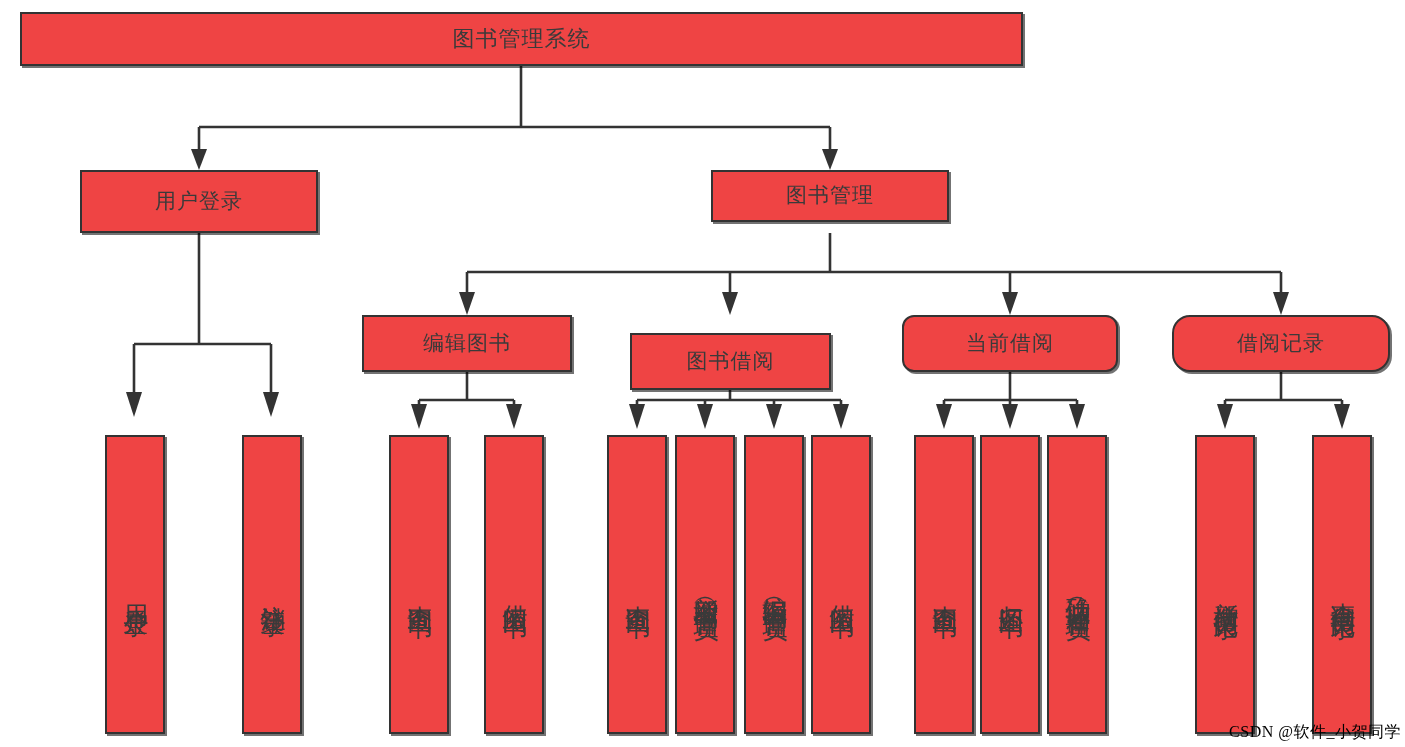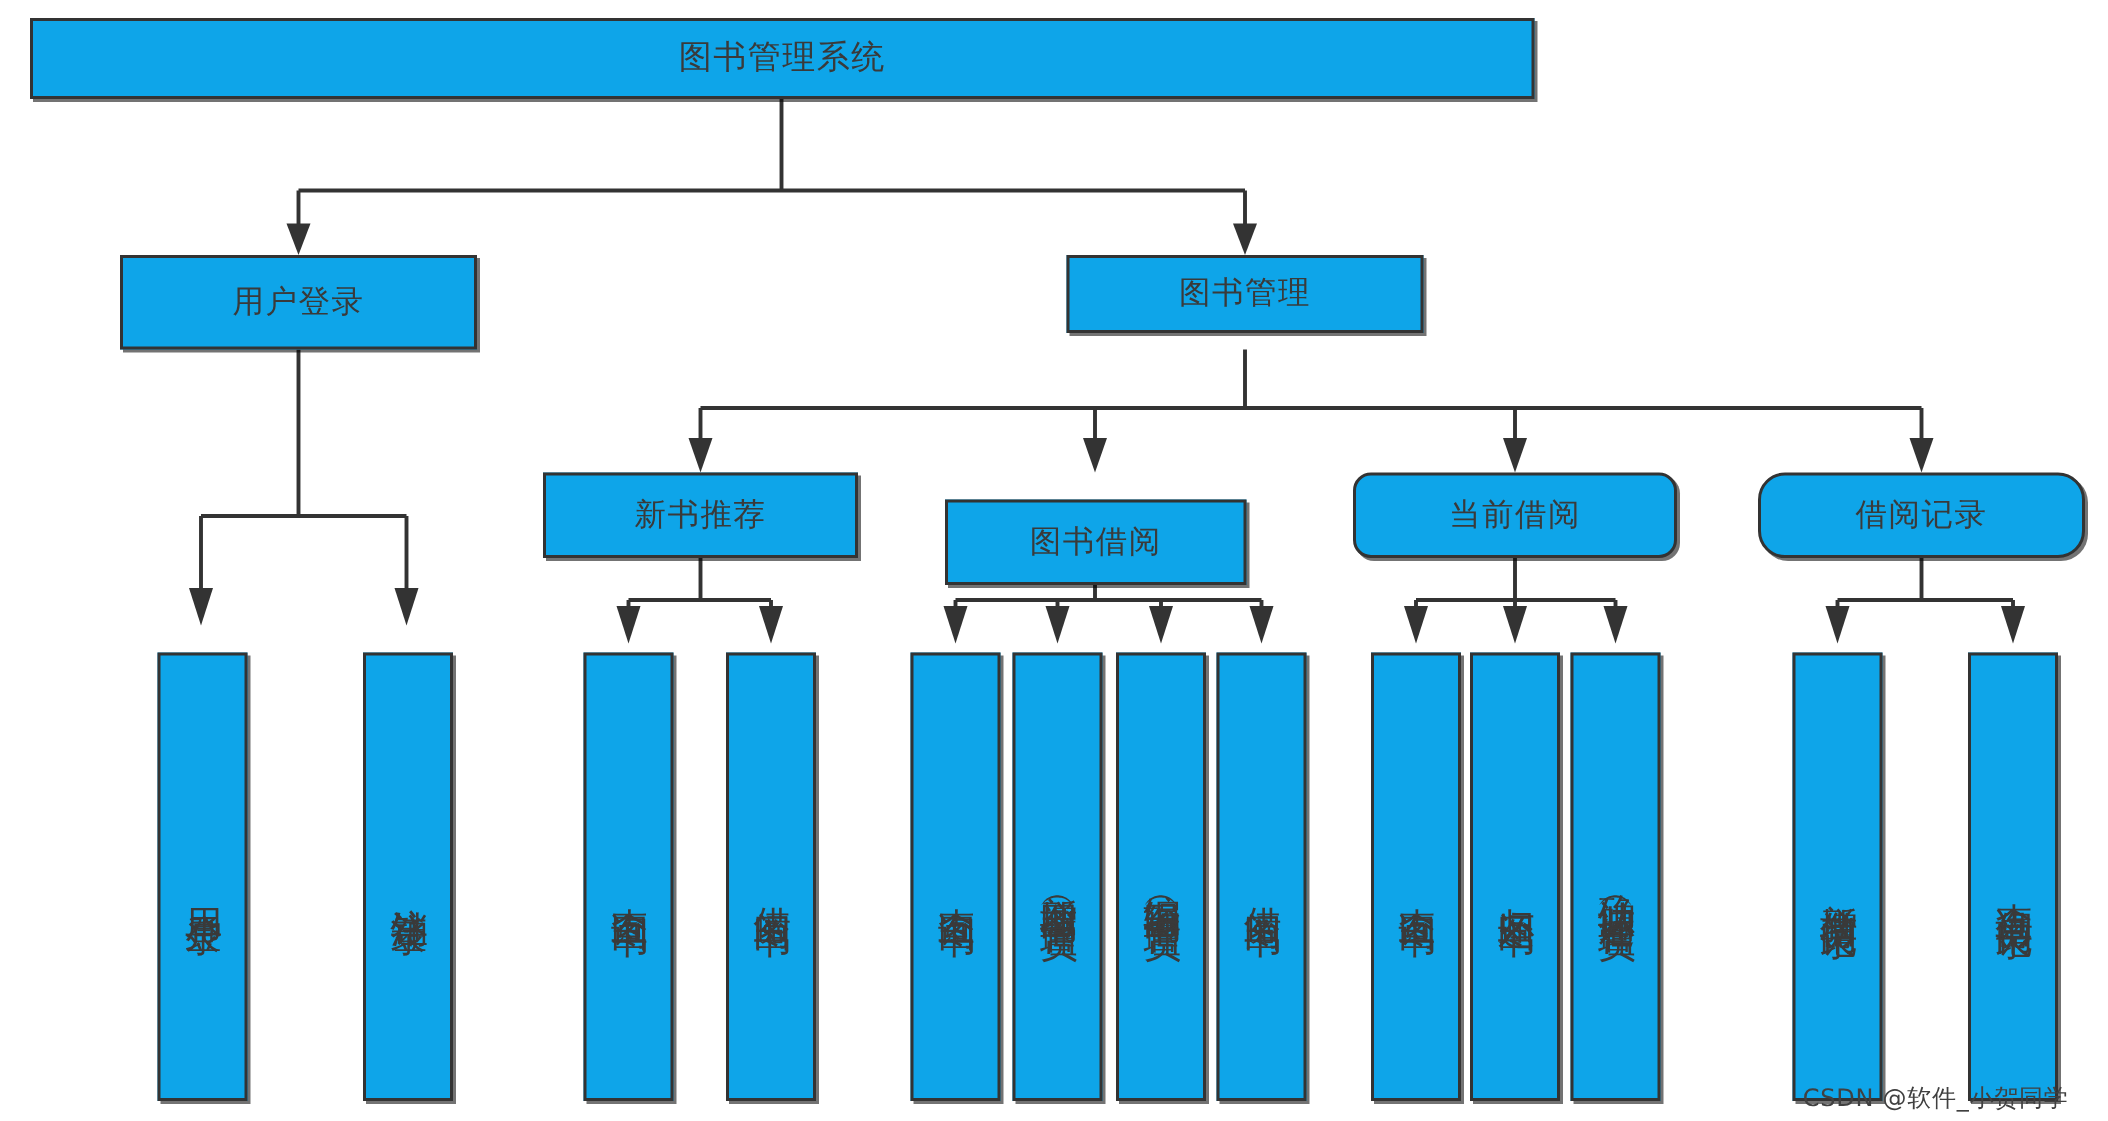--- a/index.html
+++ b/index.html
@@ -13,21 +13,21 @@
   #canvas {
     position: relative;
     width: 1405px;
     height: 747px;
     background: #ffffff;
     overflow: hidden;
   }
   .node {
     position: absolute;
     box-sizing: border-box;
-    background: #0ea5e9;
+    background: #ef4444;
     border: 2px solid #333333;
     box-shadow: 2px 2px 0 rgba(0,0,0,0.55);
   }
   .node-label {
     display: flex;
     align-items: center;
     justify-content: center;
     width: 100%;
     height: 100%;
     color: #3a3a3a;
@@ -60,26 +60,27 @@
     height: 747px;
     pointer-events: none;
   }
   svg.links path, svg.links line {
     stroke: #333333;
     stroke-width: 2.6;
     fill: none;
   }
   .watermark {
     position: absolute;
-    right: 26px;
+    right: 4px;
     bottom: 4px;
     font-size: 16px;
-    color: #404040;
+    color: #000000;
     letter-spacing: 0.5px;
     white-space: nowrap;
+    font-family: Liberation Serif, serif;
   }
 </style>
 </head>
 <body>
 
 <div id="canvas">
 
   <svg class="links" viewBox="0 0 1405 747">
 
     <line x1="521" y1="66" x2="521" y2="127"></line>
@@ -147,21 +148,21 @@
   </div>
 
   <div class="node h-node" style="left:80px; top:170px; width:238px; height:63px;">
     <div class="node-label">用户登录</div>
   </div>
   <div class="node h-node" style="left:711px; top:170px; width:238px; height:52px;">
     <div class="node-label">图书管理</div>
   </div>
 
   <div class="node h-node" style="left:362px; top:315px; width:210px; height:57px;">
-    <div class="node-label">新书推荐</div>
+    <div class="node-label">编辑图书</div>
   </div>
   <div class="node h-node" style="left:630px; top:333px; width:201px; height:57px;">
     <div class="node-label">图书借阅</div>
   </div>
   <div class="node h-node" style="left:902px; top:315px; width:216px; height:57px;border-radius:12px;">
     <div class="node-label">当前借阅</div>
   </div>
   <div class="node h-node" style="left:1172px; top:315px; width:218px; height:57px;border-radius:18px;">
     <div class="node-label">借阅记录</div>
   </div>

